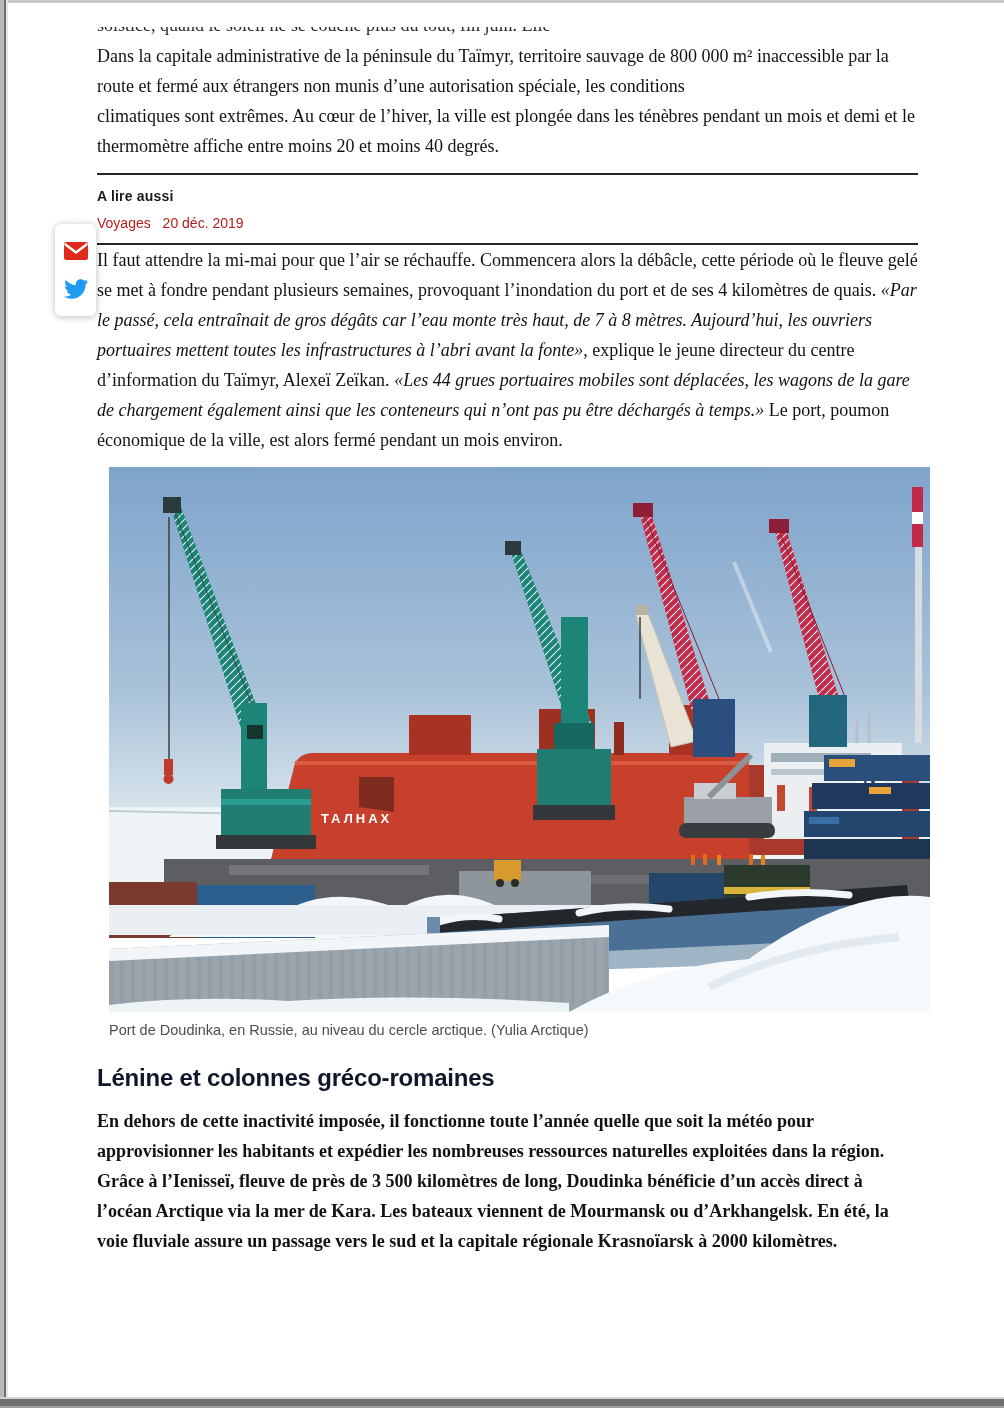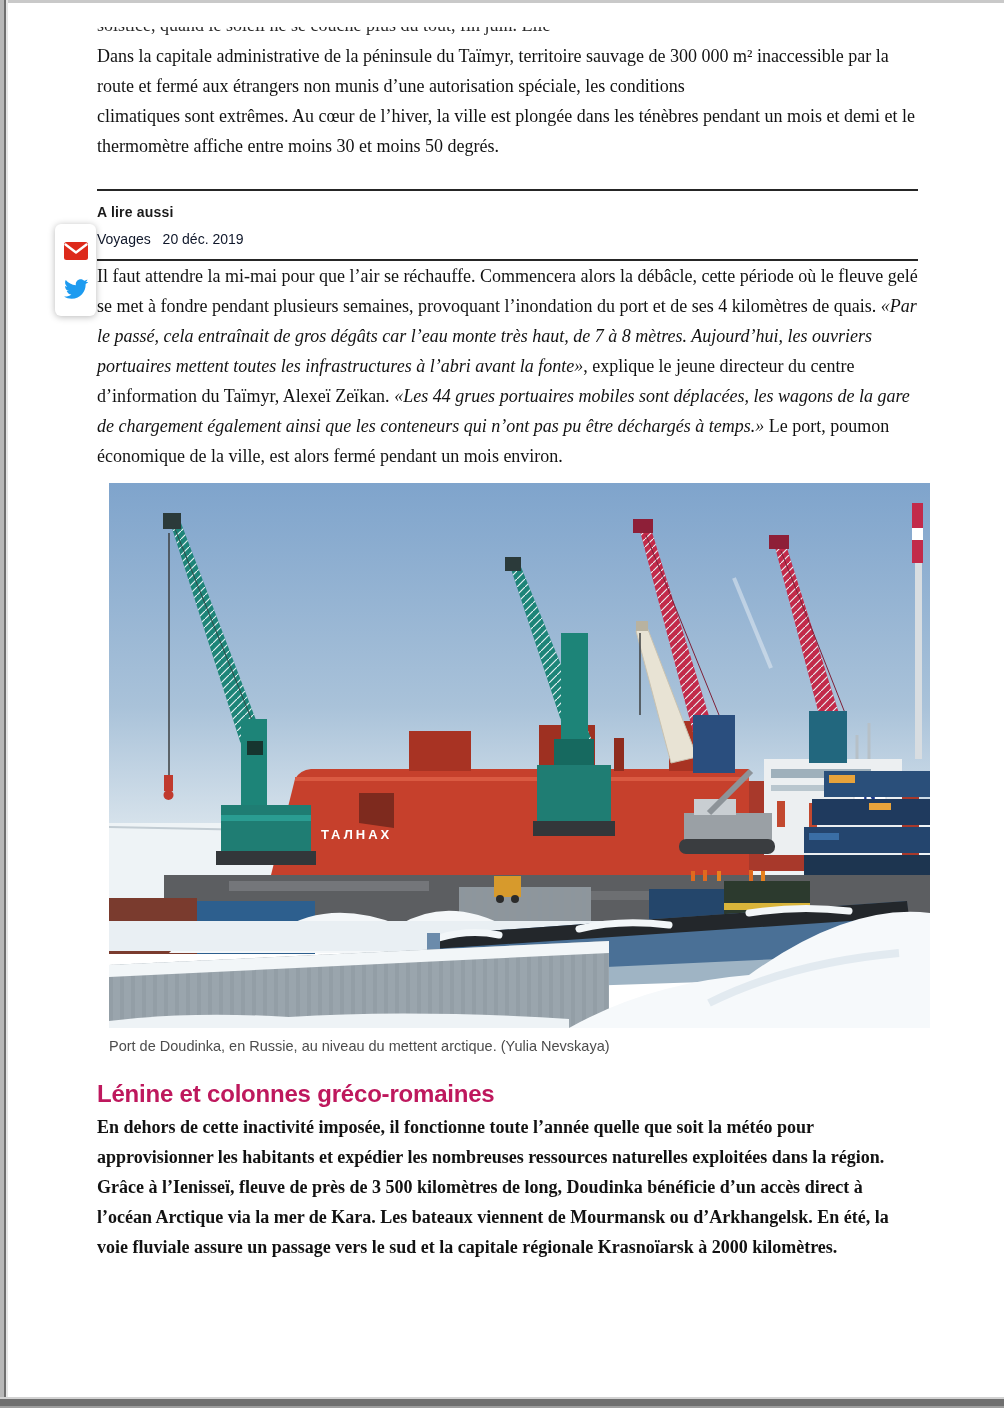--- a/index.html
+++ b/index.html
@@ -13,40 +13,40 @@
 
   .content{position:absolute;left:97px;top:3px;width:821px;}
 
   p.body{font-size:18px;line-height:30px;margin:0;}
   .clip-line{height:14px;overflow:hidden;margin-top:24px;}
   .clip-line p{transform:translateY(-17px);color:#2a2a2a;}
   .p1a{margin-top:19px;}
   .p1b{margin-top:43px;}
   .it{font-style:italic;}
 
-  .read-also{margin-top:28px;border-top:2px solid #262626;border-bottom:2px solid #262626;
+  .read-also{margin-top:12px;border-top:2px solid #262626;border-bottom:2px solid #262626;
              padding:13px 0 12px 0;font-family:"Liberation Sans",sans-serif;}
   .ra-label{font-size:14px;font-weight:bold;color:#1a1a1a;letter-spacing:.2px;}
   .ra-title{display:block;margin-top:9px;color:#0d0d0d;text-decoration:none;font-size:24px;
             font-weight:800;letter-spacing:-.3px;cursor:pointer;}
   .ra-title .condensed{display:inline-block;transform:scaleX(.82);transform-origin:0 50%;white-space:nowrap;}
-  .ra-meta{margin-top:11px;font-size:14px;color:#0f172a;}
+  .ra-meta{margin-top:11px;font-size:14px;color:#b91c1c;}
   .ra-meta .sep{display:inline-block;width:8px;}
 
   .share-card{position:absolute;left:55px;top:224px;width:41px;height:92px;background:#fff;
       border-radius:6px;box-shadow:0 1px 7px rgba(0,0,0,.28);z-index:20;
       display:flex;flex-direction:column;align-items:center;justify-content:center;gap:12px;}
   .share-btn{width:26px;height:26px;display:flex;align-items:center;justify-content:center;cursor:pointer;}
 
   .p2{margin-top:20px;}
   figure{margin:12px 0 0 0;padding-left:12px;}
   .photo-svg{display:block;}
   figcaption{margin-top:10px;font-family:"Liberation Sans",sans-serif;font-size:14.5px;color:#4d4d4d;}
-  h2.section{margin:26px 0 4px 0;font-family:"Liberation Sans",sans-serif;font-size:24px;
-             font-weight:800;color:#be185d;letter-spacing:-.2px;}
+  h2.section{margin:26px 0 14px 0;font-family:"Liberation Sans",sans-serif;font-size:24px;
+             font-weight:800;color:#0f172a;letter-spacing:-.2px;}
   .p3{margin-top:17px;font-weight:bold;}
 </style>
 </head>
 <body>
 
 <div class="frame">
   <div class="frame-top"></div>
   <div class="frame-left"></div>
   <div class="frame-bottom"></div>
 
@@ -63,22 +63,22 @@
       </svg>
     </div>
   </div>
 
   <div class="content">
 
     <div class="clip-line">
       <p class="body">solstice, quand le soleil ne se couche plus du tout, fin juin. Elle</p>
     </div>
 
-    <p class="body p1a">Dans la capitale administrative de la péninsule du Taïmyr, territoire sauvage de 300 000 m² inaccessible par la route et fermé aux étrangers non munis d’une autorisation spéciale, les conditions</p>
-    <p class="body p1b">climatiques sont extrêmes. Au cœur de l’hiver, la ville est plongée dans les ténèbres pendant un mois et demi et le thermomètre affiche entre moins 30 et moins 50 degrés.</p>
+    <p class="body p1a">Dans la capitale administrative de la péninsule du Taïmyr, territoire sauvage de 800 000 m² inaccessible par la route et fermé aux étrangers non munis d’une autorisation spéciale, les conditions</p>
+    <p class="body p1b">climatiques sont extrêmes. Au cœur de l’hiver, la ville est plongée dans les ténèbres pendant un mois et demi et le thermomètre affiche entre moins 20 et moins 40 degrés.</p>
 
     <div class="read-also">
       <div class="ra-label">A lire aussi</div>
       <div class="ra-meta">
         <span>Voyages</span><span class="sep"></span>
         <span>20 déc. 2019</span>
       </div>
     </div>
 
     <p class="body p2"><span>Il faut attendre la mi-mai pour que l’air se réchauffe. Commencera alors la débâcle, cette période où le fleuve gelé se met à fondre pendant plusieurs semaines, provoquant l’inondation du port et de ses 4 kilomètres de quais. </span><span class="it">«Par le passé, cela entraînait de gros dégâts car l’eau monte très haut, de 7 à 8 mètres. Aujourd’hui, les ouvriers portuaires mettent toutes les infrastructures à l’abri avant la fonte»</span><span>, explique le jeune directeur du centre d’information du Taïmyr, Alexeï Zeïkan. </span><span class="it">«Les 44 grues portuaires mobiles sont déplacées, les wagons de la gare de chargement également ainsi que les conteneurs qui n’ont pas pu être déchargés à temps.»</span><span> Le port, poumon économique de la ville, est alors fermé pendant un mois environ.</span></p>
@@ -231,21 +231,21 @@
 
           <polygon points="0,482 500,458 500,545 0,545" fill="#9aa5ad"></polygon>
           <polygon points="0,482 500,458 500,545 0,545" fill="url(#rib)" opacity=".5"></polygon>
           <path d="M0 482 L500 458 L500 470 L0 494 Z" fill="#f2f6f8"></path>
 
           <path d="M460 545 Q540 500 640 492 Q740 420 821 430 L821 545 Z" fill="#f6f9fb"></path>
           <path d="M600 520 Q680 480 790 470" stroke="#e2eaf0" stroke-width="8" fill="none"></path>
           <path d="M0 538 Q80 528 180 534 Q300 526 460 536 L460 545 L0 545 Z" fill="#eef3f6"></path>
         </g>
       </svg>
-      <figcaption>Port de Doudinka, en Russie, au niveau du mettent arctique. (Yulia Nevskaya)</figcaption>
+      <figcaption>Port de Doudinka, en Russie, au niveau du cercle arctique. (Yulia Arctique)</figcaption>
     </figure>
 
     <h2 class="section">Lénine et colonnes gréco-romaines</h2>
 
     <p class="body p3">En dehors de cette inactivité imposée, il fonctionne toute l’année quelle que soit la météo pour approvisionner les habitants et expédier les nombreuses ressources naturelles exploitées dans la région. Grâce à l’Ienisseï, fleuve de près de 3 500 kilomètres de long, Doudinka bénéficie d’un accès direct à l’océan Arctique via la mer de Kara. Les bateaux viennent de Mourmansk ou d’Arkhangelsk. En été, la voie fluviale assure un passage vers le sud et la capitale régionale Krasnoïarsk à 2000 kilomètres.</p>
 
   </div>
 </div>
 
 </body></html>

